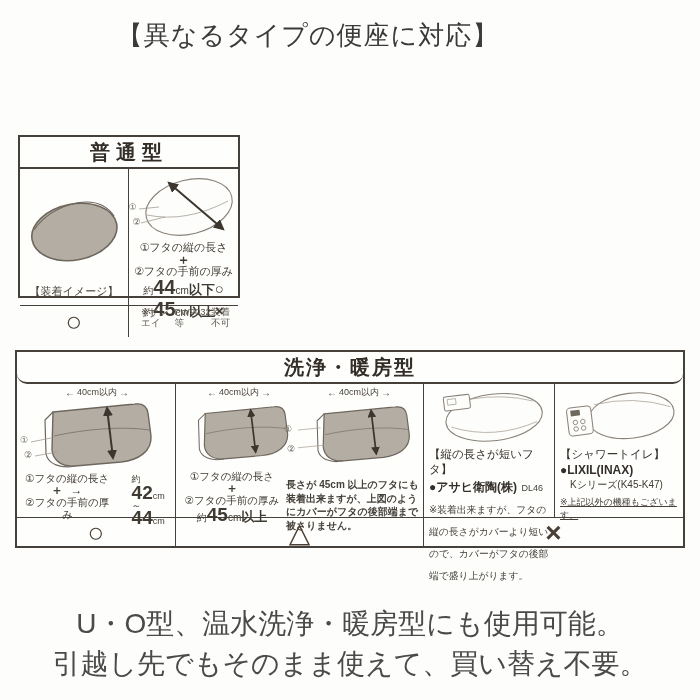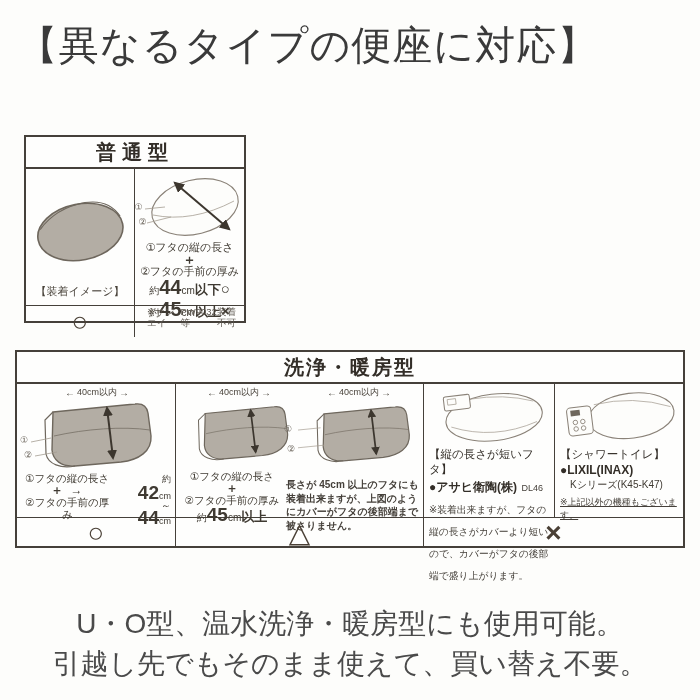--- a/index.html
+++ b/index.html
@@ -6,35 +6,35 @@
   body{
     width:700px;height:700px;position:relative;background:#fdfdfb;
     font-family:"Liberation Sans","DejaVu Sans",sans-serif;color:#3c362e;
     overflow:hidden;
   }
   .abs{position:absolute;}
 
   
   .title{
     top:18px;left:0;width:616px;text-align:center;
-    font-size:40px;letter-spacing:1px;color:#3a3a3a;font-weight:400;
+    font-size:26px;letter-spacing:1px;color:#3a3a3a;font-weight:400;
   }
 
   
   .tbl{border:2px solid #45403a;background:#fefefd;box-sizing:border-box;}
   .tbl-header{
     border-bottom:2px solid #45403a;display:flex;align-items:center;justify-content:center;
     font-weight:700;font-size:20px;letter-spacing:4px;color:#332e28;
   }
   .cell{box-sizing:border-box;position:relative;}
   .vline{border-right:1.5px solid #45403a;}
   .hline{border-bottom:1.5px solid #45403a;}
 
   
-  .t1{left:24px;top:135px;width:222px;height:188px;}
+  .t1{left:18px;top:135px;width:222px;height:163px;}
   .t1 .tbl-header{height:30px;letter-spacing:6px;}
   .t1-body{display:flex;height:136px;}
   .t1-left{width:109px;display:flex;flex-direction:column;align-items:center;justify-content:flex-end;padding-bottom:6px;}
   .t1-right{flex:1;display:flex;flex-direction:column;align-items:center;padding-top:4px;}
   .t1-bottom{display:flex;height:31px;}
   .t1-bl{width:109px;display:flex;align-items:center;justify-content:center;}
   .t1-br{flex:1;display:flex;flex-direction:row;justify-content:center;padding-left:12px;}
   .caption{font-size:11px;color:#4a443c;margin-top:8px;}
   .tiny-note{font-size:9.5px;line-height:11px;color:#5a544c;}
 
@@ -44,40 +44,40 @@
   .size-line .about{font-size:10px;}
   .size-line .big{font-size:20px;font-weight:700;letter-spacing:0;}
   .size-line .unit{font-size:10px;}
   .size-line .cond{font-size:13px;font-weight:700;}
   .size-line .mark{font-size:15px;font-weight:700;}
 
   .big-mark{font-size:28px;font-weight:700;color:#4a4036;line-height:28px;}
 
   
   .t2{left:15px;top:350px;width:670px;height:198px;}
-  .t2 .tbl-header{height:30px;letter-spacing:2px;}
+  .t2 .tbl-header{height:30px;letter-spacing:2px;border-radius:10px;}
   .t2-body{display:flex;height:133px;}
   .t2c1{width:159px;padding:3px 4px 0 6px;}
   .t2c2{width:248px;padding:3px 2px 0 4px;}
   .t2c3{width:131px;padding:2px 5px 0 5px;}
   .t2c4{flex:1;padding:2px 4px 0 5px;}
   .t2-bottom{display:flex;height:29px;}
   .t2b1{width:159px;display:flex;align-items:center;justify-content:center;}
   .t2b2{width:248px;display:flex;align-items:center;justify-content:center;}
   .t2b3{flex:1;display:flex;align-items:center;justify-content:center;}
 
   .w-arrow-row{display:flex;align-items:center;justify-content:center;gap:2px;
     font-size:9px;color:#4a443c;height:11px;}
   .w-arrow-row .ar{font-size:10px;line-height:9px;}
   .pair{display:flex;}
 
   .m-grid{display:flex;align-items:flex-start;font-size:10.5px;line-height:12px;color:#3f3a32;margin-top:2px;}
   .m-grid .mleft{text-align:center;}
   .m-grid .mleft .plusrow{font-weight:700;font-size:12px;}
-  .m-grid .mright{text-align:right;margin-left:20px;}
+  .m-grid .mright{text-align:left;margin-left:20px;}
   .m-grid .mright .big{font-size:19px;font-weight:700;line-height:15px;}
   .m-grid .mright .about{font-size:9px;font-weight:400;}
   .m-grid .mright .unit{font-size:9px;font-weight:400;}
   .m-grid .tilde{font-size:10px;line-height:8px;}
   .m-grid .goarrow{font-size:12px;font-weight:700;margin:0 1px;}
 
   .c2-textrow{display:flex;margin-top:2px;}
   .c2-measure{width:104px;text-align:center;font-size:10.5px;line-height:12px;color:#3f3a32;}
   .c2-measure .plus{font-weight:700;font-size:12px;}
   .c2-note{flex:1;font-size:10px;line-height:13.5px;color:#45403a;padding-top:8px;padding-left:2px;font-weight:bold;}

